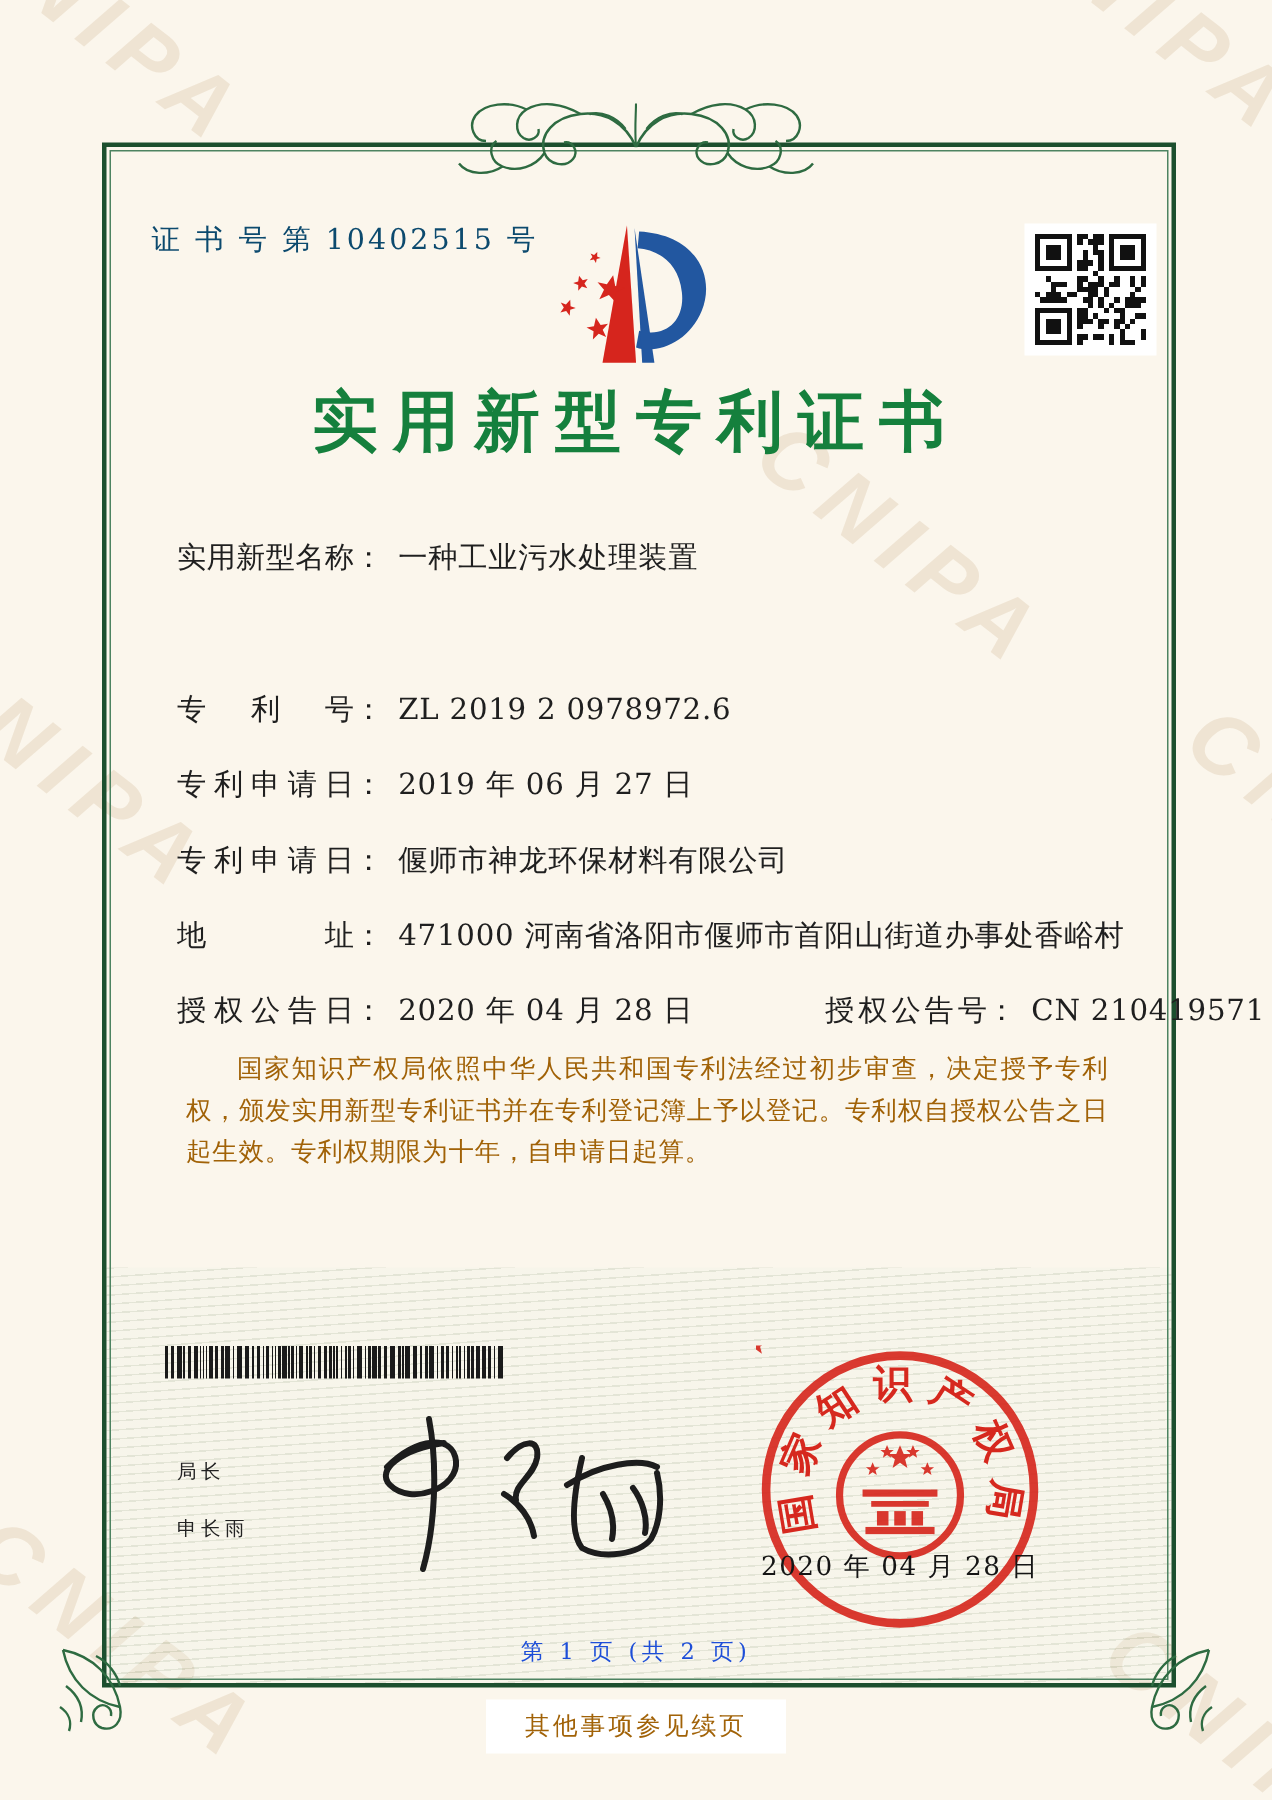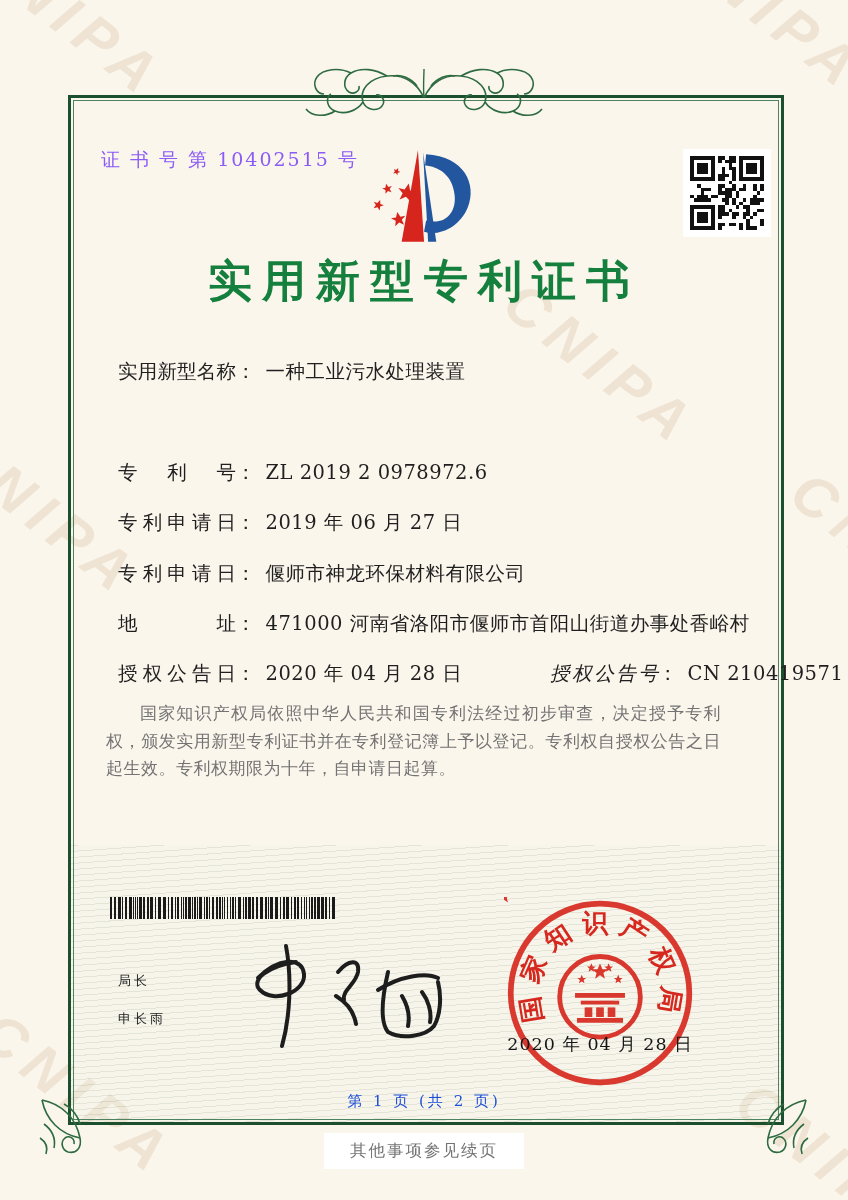--- a/index.html
+++ b/index.html
@@ -44,21 +44,21 @@
     background:
       repeating-linear-gradient(176deg,
         rgba(120,150,115,0.18) 0px, rgba(120,150,115,0.18) 1px,
         rgba(235,242,230,0.25) 1px, rgba(235,242,230,0.25) 6px);
   }
   .ornament { position:absolute; z-index:3; }
 
   
   .cert-number {
     position:absolute; left:101px; top:147px;
-    font-size:19px; letter-spacing:2px; color:#8b5cf6; z-index:3;
+    font-size:19px; letter-spacing:2px; color:#0c4a6e; z-index:3;
   }
   .logo { position:absolute; left:362px; top:140px; width:118px; height:112px; z-index:3; }
   .qr { position:absolute; left:683px; top:149px; width:88px; height:88px; z-index:3; background:#fff; }
   .qr svg { width:100%; height:100%; fill:#111; }
 
   .title {
     position:absolute; left:0; top:252px; width:100%;
     text-align:center; font-size:44px; font-weight:700;
     letter-spacing:10px; color:#15803d; z-index:3;
   }
@@ -66,27 +66,27 @@
   
   .field-row { position:absolute; left:118px; font-size:19.5px; color:#1f1f1f; z-index:3; white-space:nowrap; }
   .field-label {
     display:inline-block; width:118px;
     text-align-last:justify; text-justify:inter-character;
     vertical-align:bottom;
   }
   .field-colon { display:inline-block; margin-right:10px; }
   .field-value { letter-spacing:0.5px; }
   .grant-number { position:absolute; left:432px; top:0; }
-  .grant-number .field-label { width:108px;font-style:italic; }
+  .grant-number .field-label { width:108px; }
 
   
   .body-text {
-    position:absolute; left:106px; top:700px; width:615px;
+    position:absolute; left:124px; top:700px; width:615px;
     font-size:17px; line-height:27.5px; letter-spacing:0.5px;
-    color:#737373; z-index:3; text-align:justify;
+    color:#a16207; z-index:3; text-align:justify;
   }
   .body-text p { text-indent:2em; }
 
   
   .barcode { position:absolute; left:110px; top:897px; width:227px; height:22px; z-index:3; }
   .barcode svg { width:100%; height:100%; fill:#1a1a1a; }
 
   .signer-title, .signer-name {
     position:absolute; left:118px; z-index:3;
     font-family:"Liberation Sans","DejaVu Sans",sans-serif;
@@ -104,21 +104,21 @@
     color:#151515; z-index:5;
   }
 
   .page-footer {
     position:absolute; left:0; top:1092px; width:100%;
     text-align:center; font-size:15px; letter-spacing:3px; color:#1d4ed8; z-index:3;
   }
   .continuation {
     position:absolute; left:50%; top:1133px; transform:translateX(-50%);
     background:#ffffff; padding:7px 26px;
-    font-size:16.5px; letter-spacing:2px; color:#737373; z-index:3;
+    font-size:16.5px; letter-spacing:2px; color:#a16207; z-index:3;
     white-space:nowrap;
   }
 </style>
 </head>
 <body>
 
 <div class="page">
 
   <span class="wm" style="left:-45px; top:-18px;">CNIPA</span>
   <span class="wm" style="left:655px; top:-25px;">CNIPA</span>

